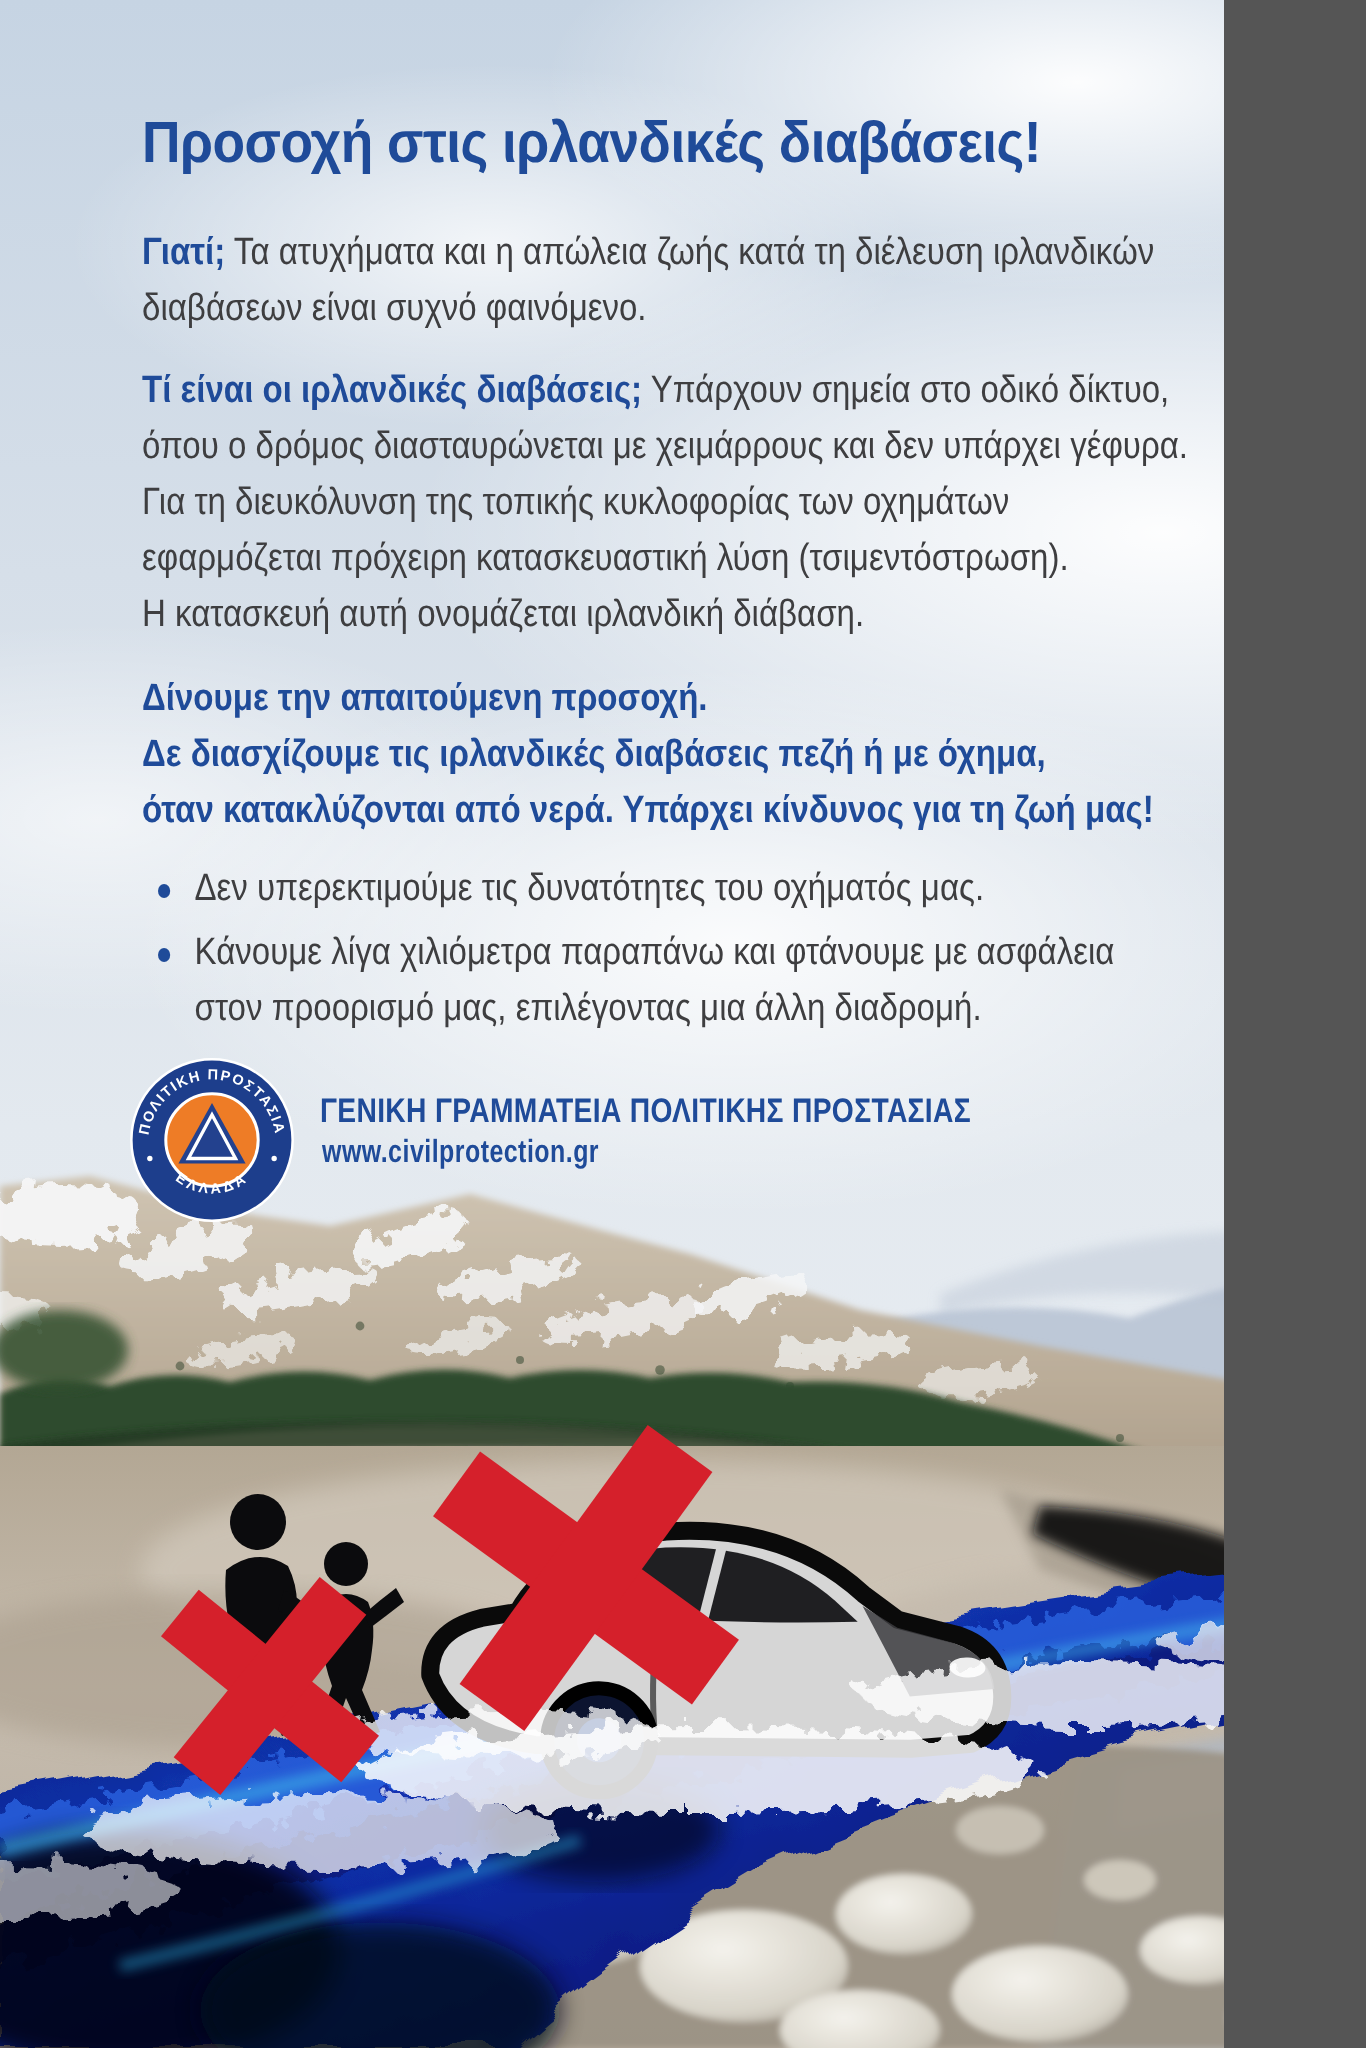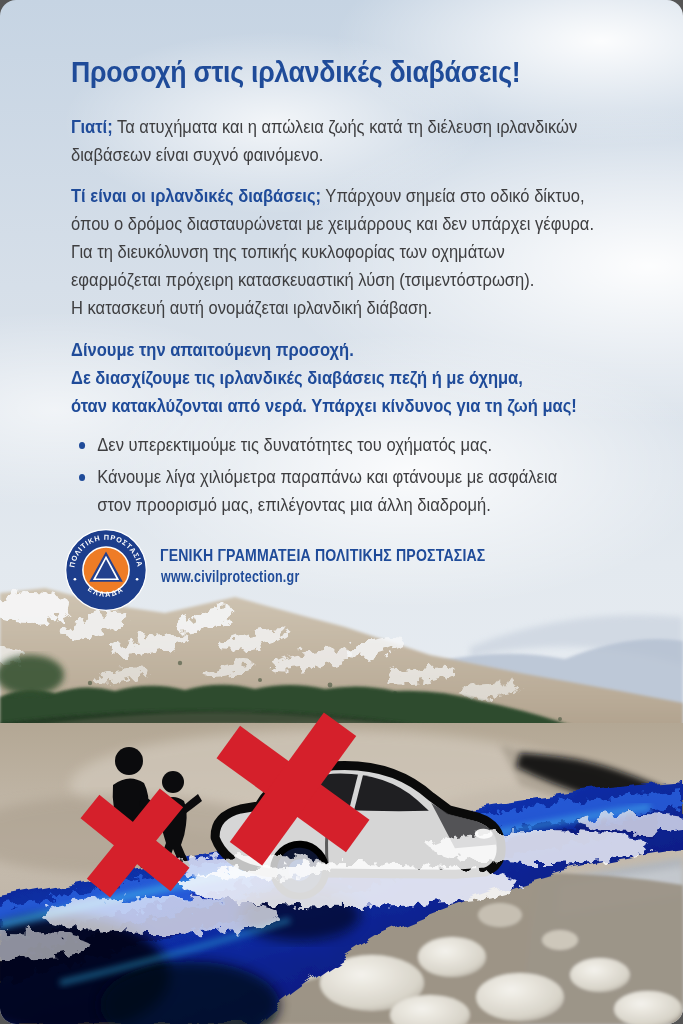--- a/index.html
+++ b/index.html
@@ -1,26 +1,25 @@
 <!DOCTYPE html>
 <html lang="el"><head>
 <meta charset="utf-8">
 <style>
   html,body{margin:0;padding:0;background:#555;}
   .poster{
-    position:relative;width:683px;height:1024px;overflow:hidden;
+    position:relative;width:612px;height:1024px;overflow:hidden;
     font-family:"Liberation Sans",sans-serif;
     background:
       radial-gradient(ellipse 380px 150px at 88% 4%, rgba(255,255,255,.95), rgba(255,255,255,0) 70%),
       radial-gradient(ellipse 520px 220px at 95% 26%, rgba(255,255,255,.95), rgba(255,255,255,0) 72%),
       radial-gradient(ellipse 300px 130px at 40% 12%, rgba(255,255,255,.75), rgba(255,255,255,0) 70%),
       radial-gradient(ellipse 420px 190px at 60% 46%, rgba(255,255,255,.85), rgba(255,255,255,0) 72%),
       radial-gradient(ellipse 320px 140px at 8% 40%, rgba(255,255,255,.6), rgba(255,255,255,0) 70%),
       linear-gradient(180deg,#c6d4e3 0%,#d6dfe9 28%,#e3e9ef 55%,#edf0f4 100%);
-    border-radius: 16px;
   }
   .abs{position:absolute;}
   .copy{transform:scaleX(.87);transform-origin:0 0;}
   .copy-title{transform:scaleX(.92);transform-origin:0 0;}
   .copy-org{transform:scaleX(.83);transform-origin:0 0;}
   .copy-url{transform:scaleX(.78);transform-origin:0 0;}
   .line{white-space:nowrap;line-height:28px;font-size:19px;color:#3e3e40;}
   .blue{color:#1f4b99;font-weight:bold;}
   .title{font-size:29px;font-weight:bold;color:#1f4b99;white-space:nowrap;letter-spacing:-.3px;}
   .tip{display:flex;align-items:flex-start;}

